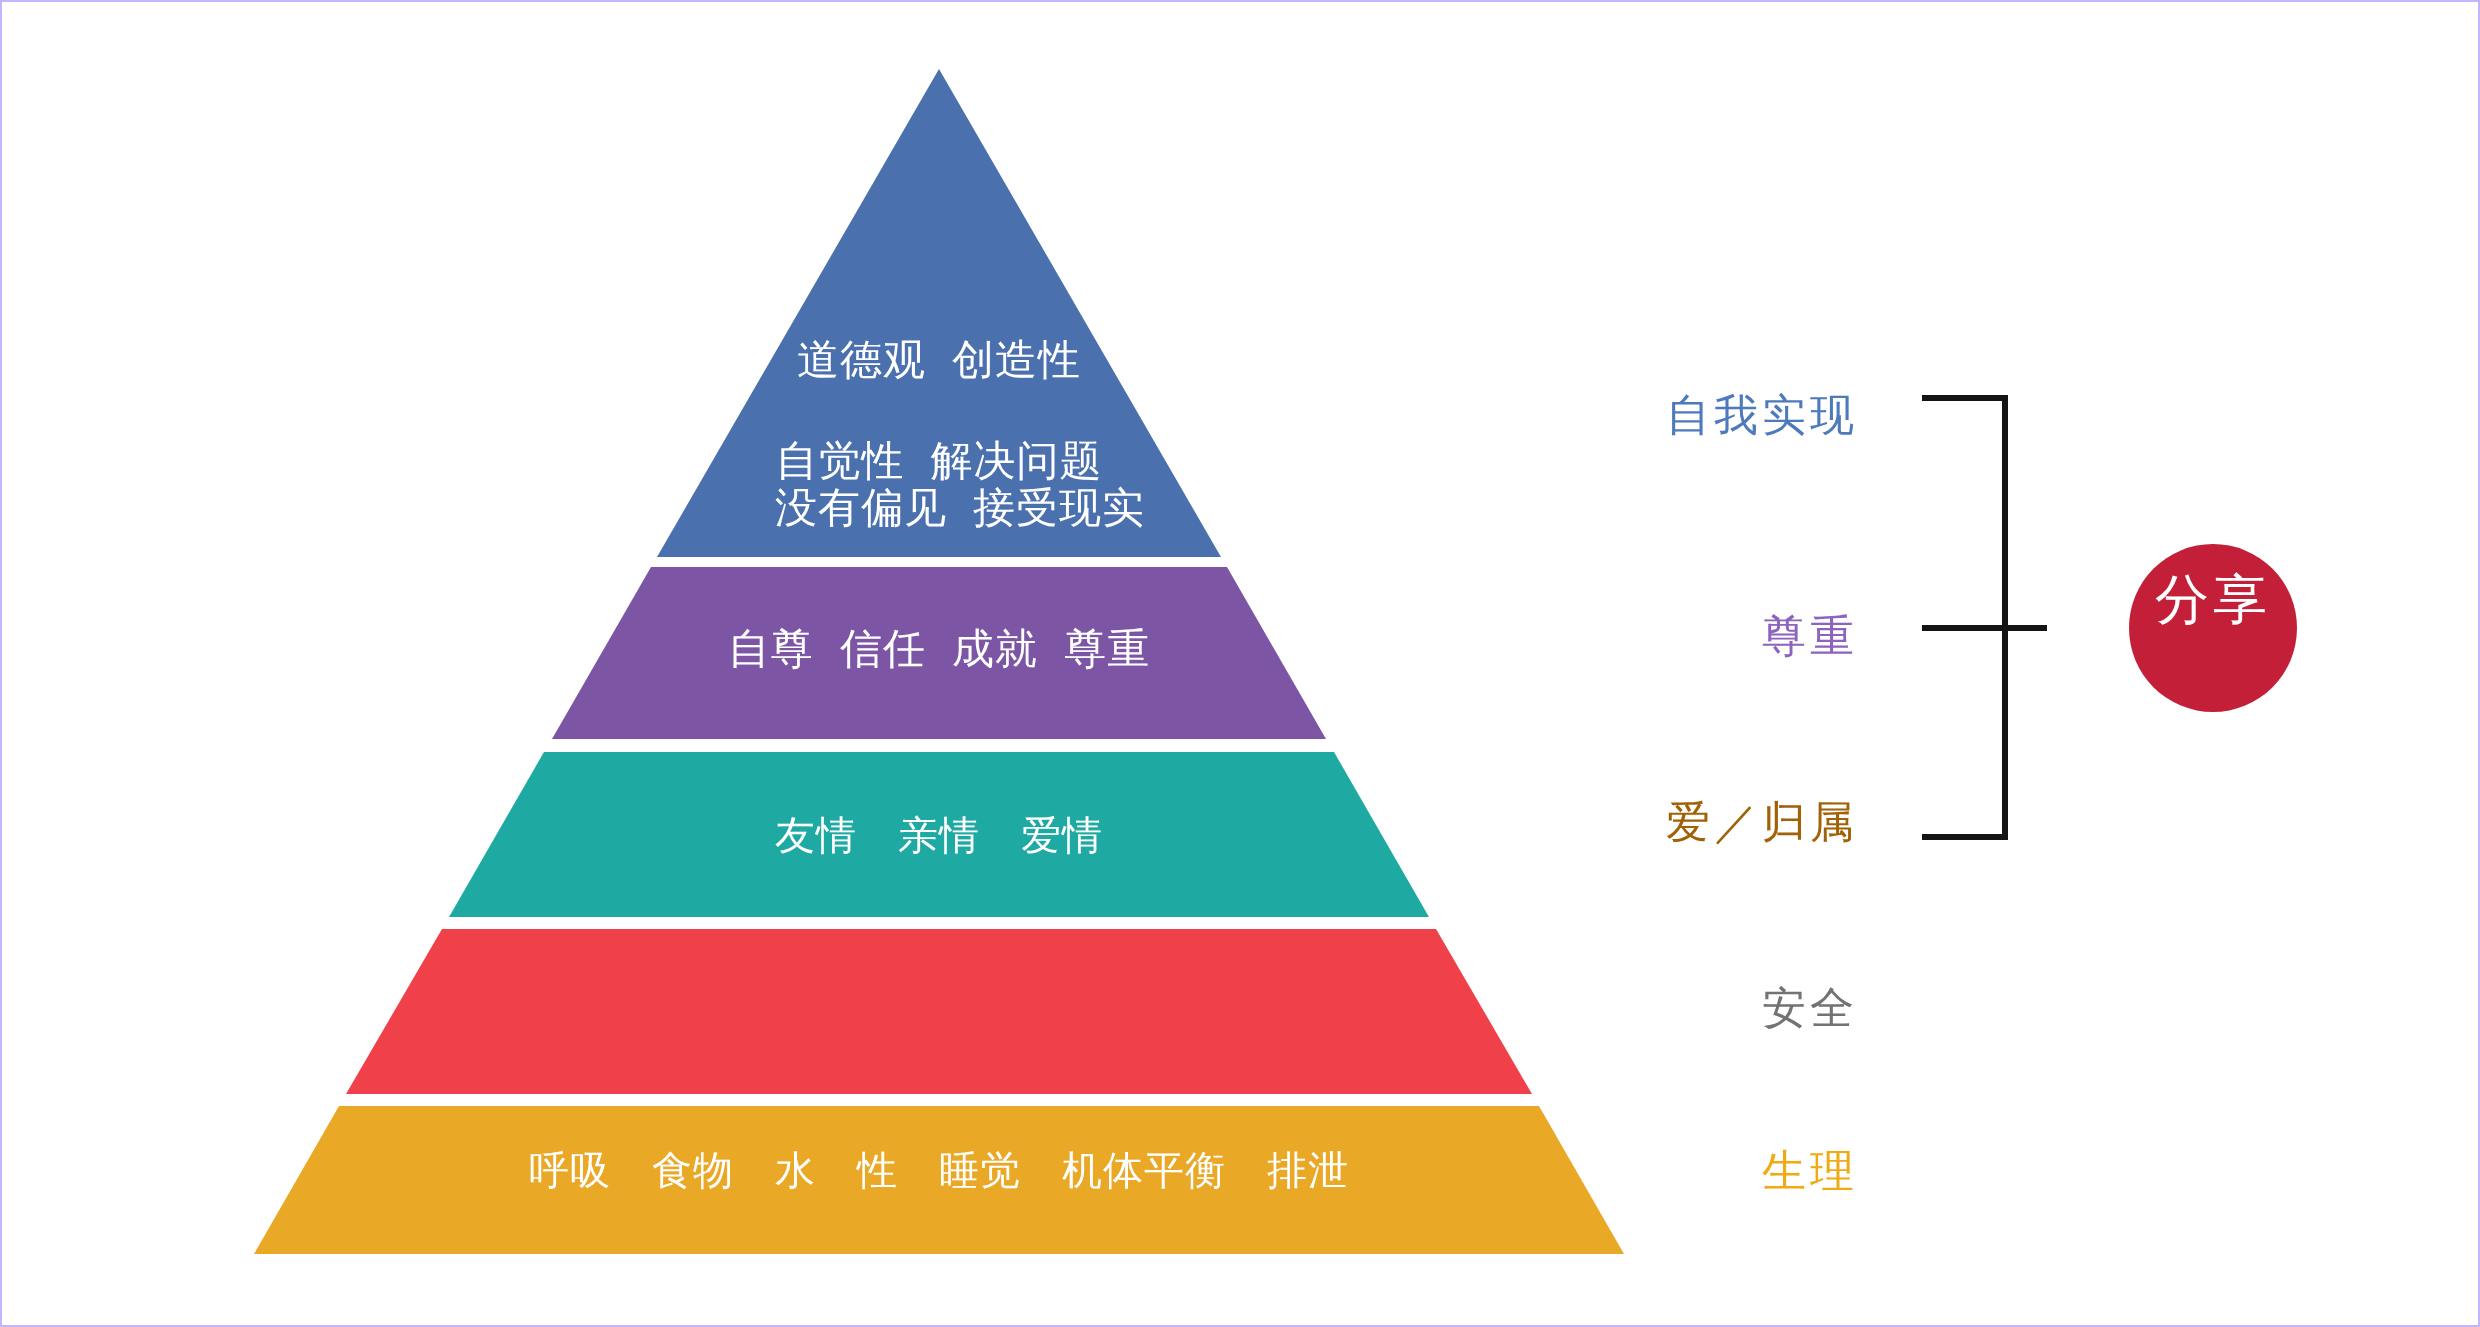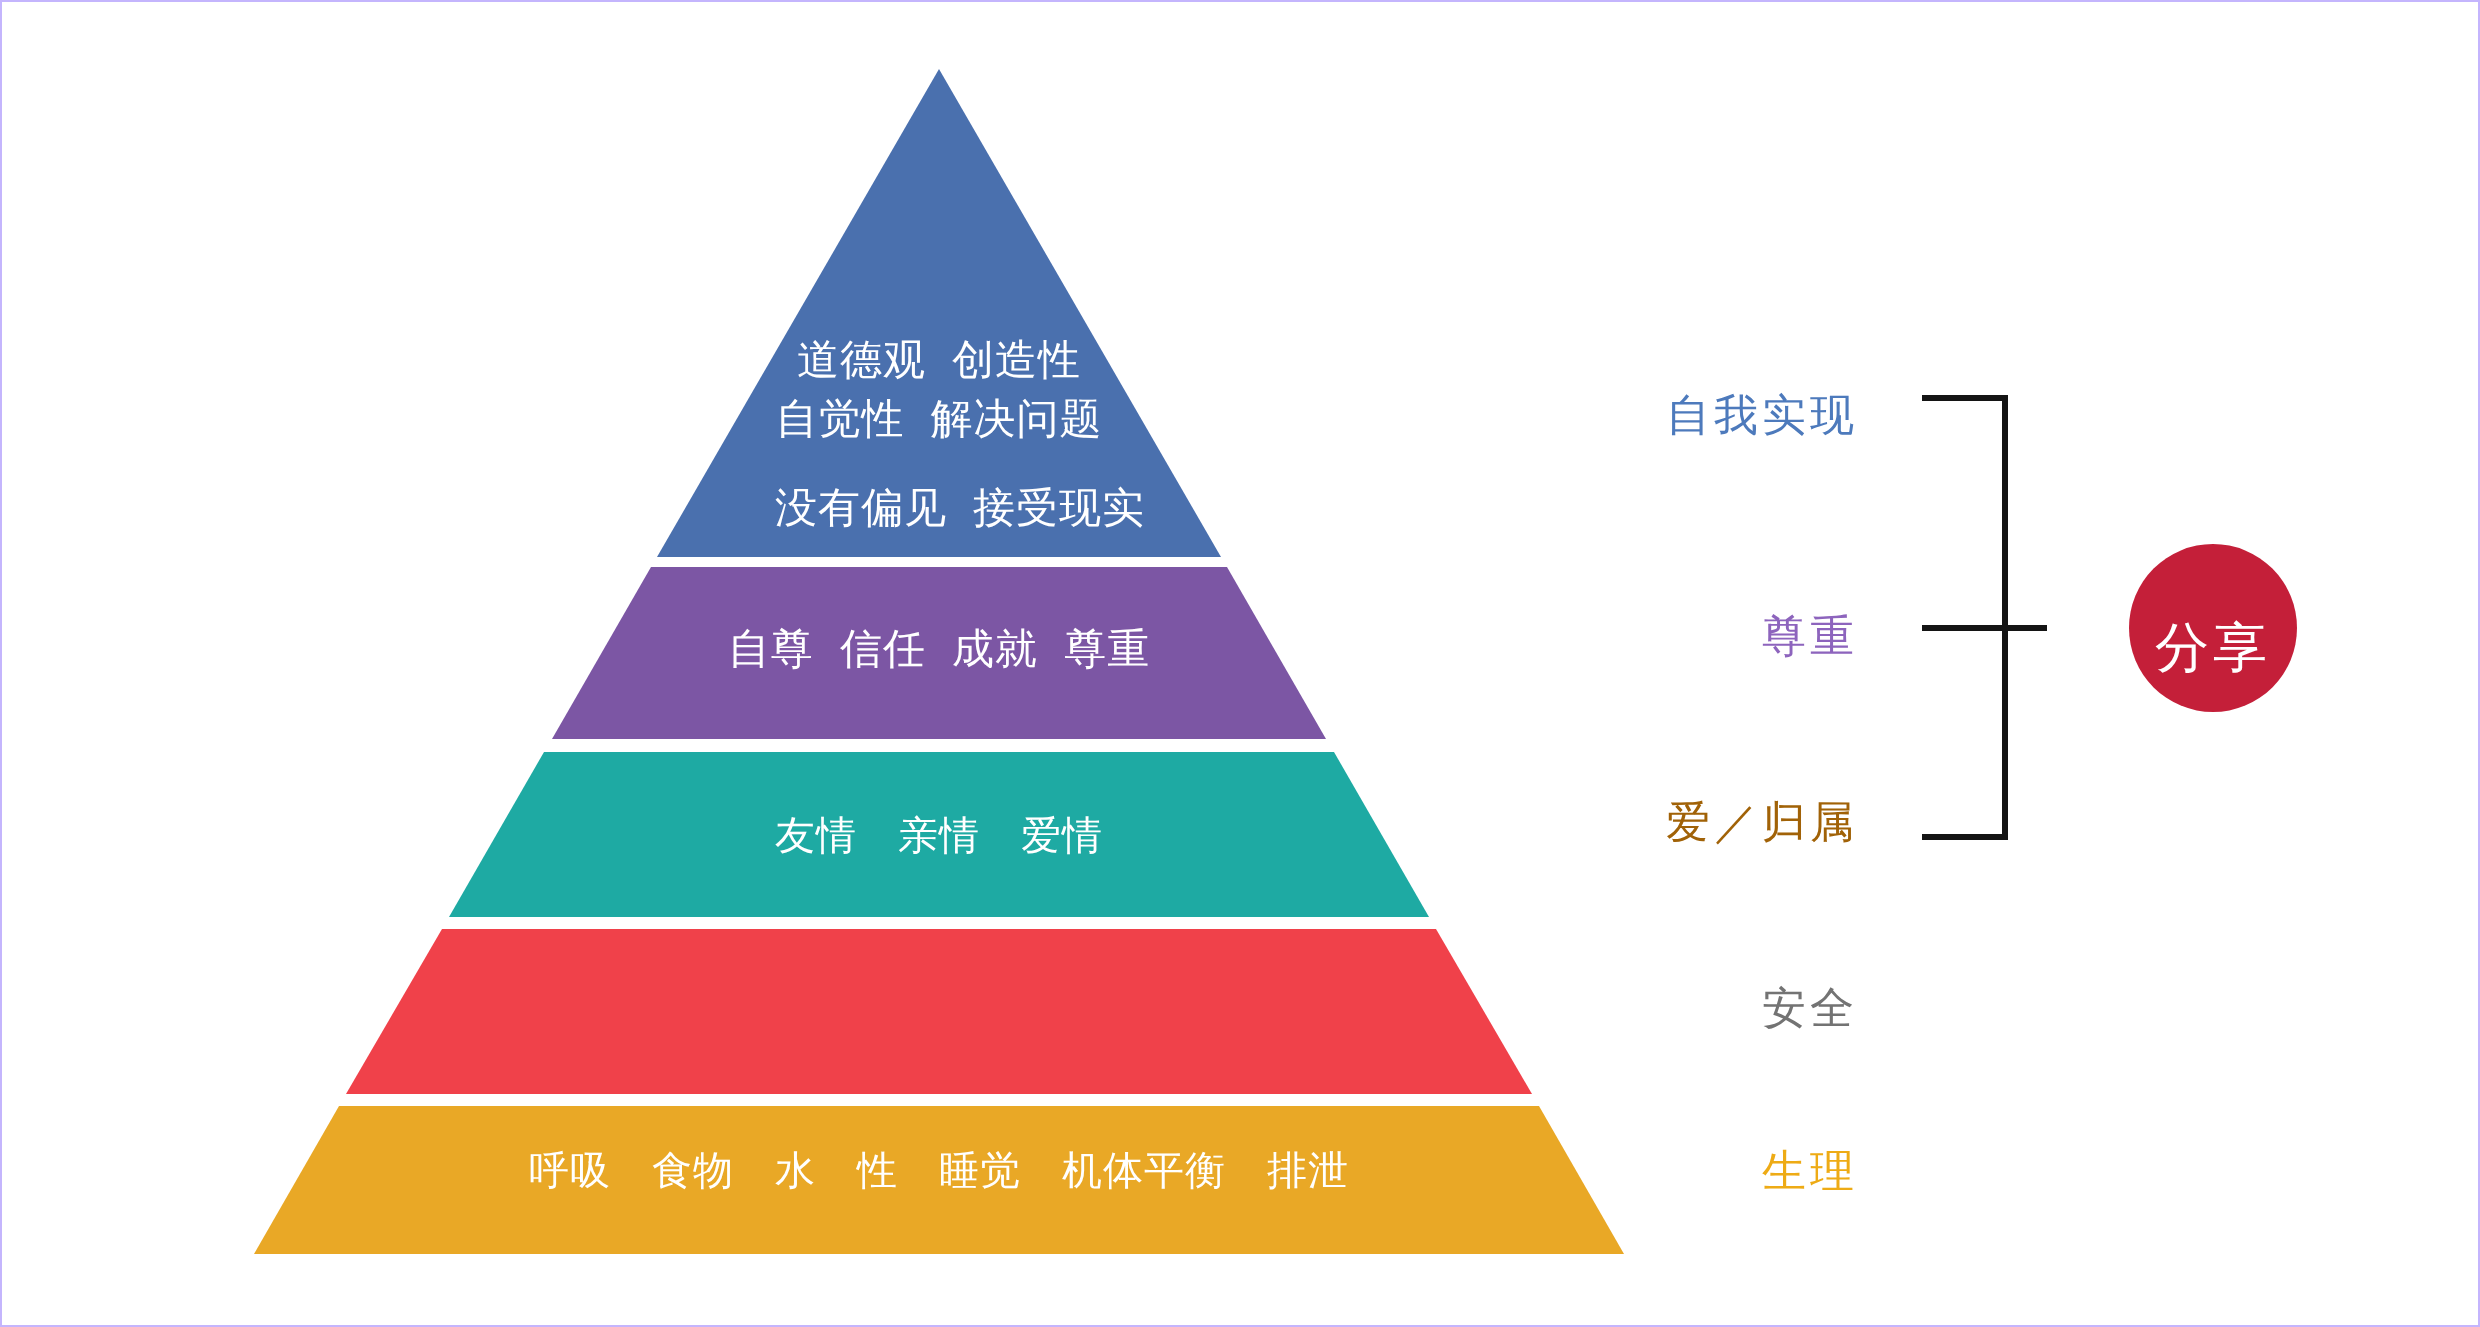--- a/index.html
+++ b/index.html
@@ -46,21 +46,21 @@
     height: 84px;
   }
   .lbl-self   { top: 374px; }
   .lbl-esteem { top: 595px; }
   .lbl-love   { top: 781px; }
   .lbl-safety { top: 967px; }
   .lbl-physio { top: 1130px; margin-left: 29px; }
   .share-label {
     position: absolute;
     left: 2211px;
-    top: 650px;
+    top: 602px;
     transform: translate(-50%, -50%);
     font-size: 54px;
     font-weight: 300;
     letter-spacing: 4px;
     white-space: pre;
     line-height: 1;
   }
 </style>
 </head>
 <body>
@@ -71,21 +71,21 @@
     <polygon points="937,67 1219,555 655,555" fill="#4a70ae"></polygon>
     <polygon points="649,565 1225,565 1324,737 550,737" fill="#7c56a4"></polygon>
     <polygon points="542,750 1332,750 1427,915 447,915" fill="#1eaaa3"></polygon>
     <polygon points="440,927 1434,927 1530,1092 344,1092" fill="#f0414a"></polygon>
     <polygon points="337,1104 1537,1104 1622,1252 252,1252" fill="#e9a826"></polygon>
     <path d="M1920 396 H2003 V835 H1920 M1920 626 H2045" fill="none" stroke-width="6" stroke="#141414"></path>
     <circle cx="2211" cy="626" r="84" fill="#c41f39"></circle>
   </svg>
 
   <div class="band-text fs42" style="left:937px; top:361px;">道德观 创造性</div>
-  <div class="band-text fs42" style="left:937px; top:420px;">自觉性 解决问题</div>
+  <div class="band-text fs42" style="left:937px; top:462px;">自觉性 解决问题</div>
   <div class="band-text fs42" style="left:937px; top:509px;margin-left:21px;">没有偏见 接受现实</div>
 
   <div class="band-text fs42" style="left:937px; top:650px;">自尊 信任 成就 尊重</div>
 
   <div class="band-text fs40" style="left:937px; top:837px;">友情　亲情　爱情</div>
 
 
   <div class="band-text fs40" style="left:937px; top:1172px;">呼吸　食物　水　性　睡觉　机体平衡　排泄</div>
 
   <div class="side-label lbl-self" style="color: rgb(77, 122, 188);">自我实现</div>

